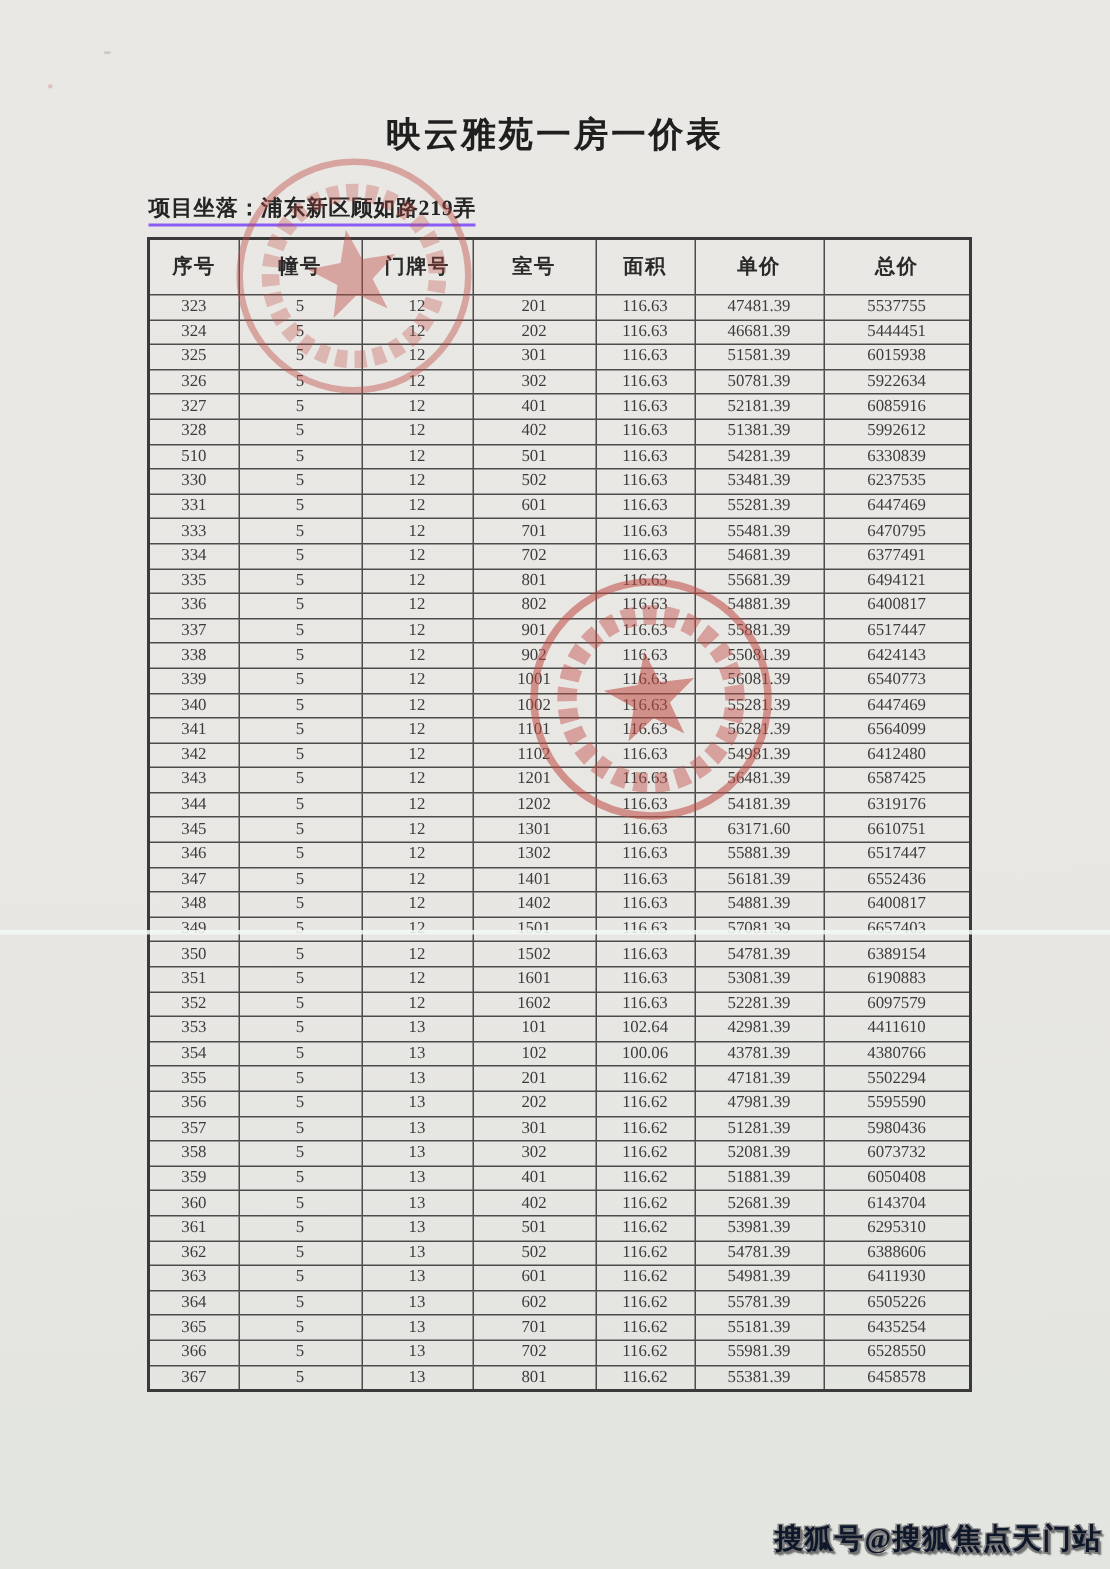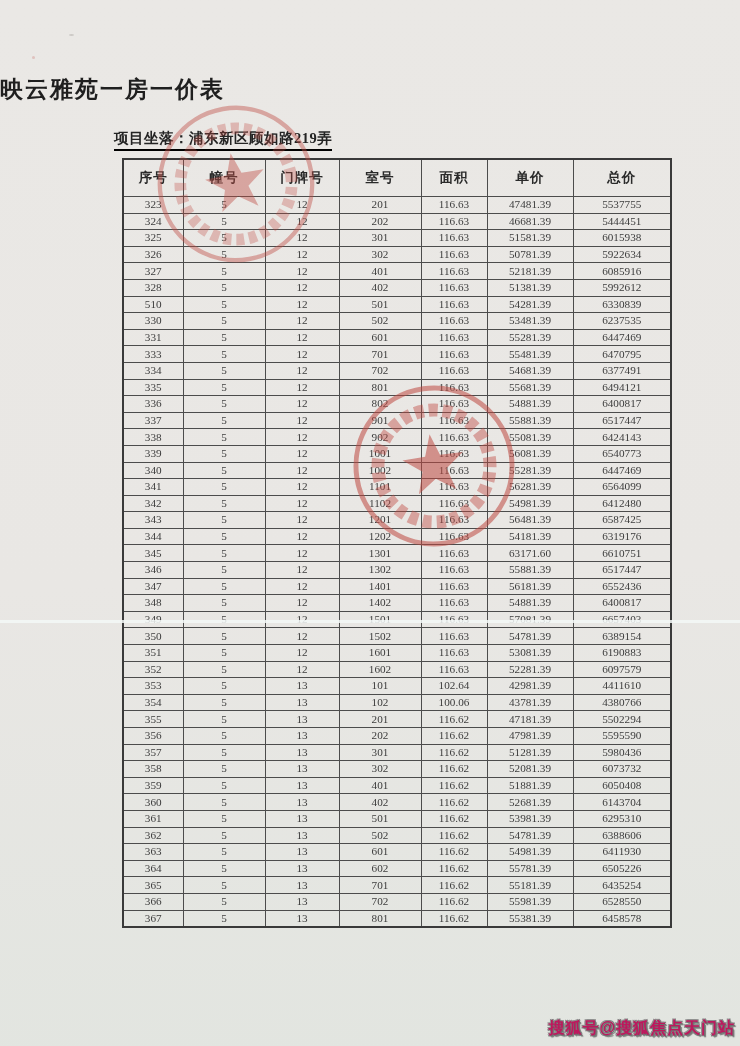--- a/index.html
+++ b/index.html
@@ -4,33 +4,32 @@
 <style>
   html,body{margin:0;padding:0;}
   body{
     width:740px;height:1046px;overflow:hidden;position:relative;
     font-family:"Liberation Serif","DejaVu Serif",serif;
     background:linear-gradient(178deg,#eae8e5 0%,#e9e7e4 55%,#e2e5e0 100%);
   }
   .page{position:absolute;inset:0;}
   .page-title{
     position:absolute;top:74px;left:0;width:100%;
-    font-size:23px;font-weight:bold;color:#1f1f1f;
+    text-align:center;font-size:23px;font-weight:bold;color:#1f1f1f;
     letter-spacing:2px;
   }
   .location-label{
     position:absolute;top:129px;left:99px;
     font-size:14.5px;font-weight:bold;color:#242424;
-    border-bottom:2px solid #000000;padding-bottom:1px;letter-spacing:0.5px;margin-left:15px;
+    border-bottom:2px solid #8b5cf6;padding-bottom:1px;letter-spacing:0.5px;
   }
   table.price-table{
     position:absolute;left:98px;top:158px;width:548px;
     border-collapse:collapse;table-layout:fixed;
     background:transparent;
-    margin-left:24px;
   }
   table.price-table th, table.price-table td{
     border:1px solid #4c4c4c;text-align:center;vertical-align:middle;
     padding:0;color:#3c3c3c;white-space:nowrap;overflow:hidden;
   }
   table.price-table{border:2px solid #3a3a3a;}
   table.price-table th{
     height:36px;font-size:13.5px;font-weight:bold;color:#2a2a2a;letter-spacing:1px;
   }
   table.price-table td{
@@ -41,23 +40,23 @@
   .seal-mid{left:348px;top:380px;width:172px;height:172px;opacity:0.55;transform:rotate(-8deg);}
   .scan-line{
     position:absolute;left:0;top:620px;width:740px;height:3px;
     background:#f3f8f7;opacity:0.85;
   }
   .scan-speck{position:absolute;border-radius:50%;}
   .speck-1{left:69px;top:34px;width:5px;height:2px;background:#b9b5b2;opacity:.6;}
   .speck-2{left:32px;top:56px;width:3px;height:3px;background:#d8a9a4;opacity:.6;}
   .sohu-watermark{
     position:absolute;right:5px;bottom:7px;
-    font-size:16px;font-weight:bold;letter-spacing:1px;
-    font-family:Liberation Sans, sans-serif;
-    color:#be185d;
+    font-size:19px;font-weight:bold;letter-spacing:1px;
+    font-family:Liberation Serif, serif;
+    color:#0f172a;
     text-shadow:
       1px 1px 0 #707070, -1px -1px 0 #8f8f8f,
       1px -1px 0 #828282, -1px 1px 0 #828282,
       2px 2px 1px rgba(80,80,80,.75);
   }
 </style>
 </head>
 <body>
 
 <div class="page">

